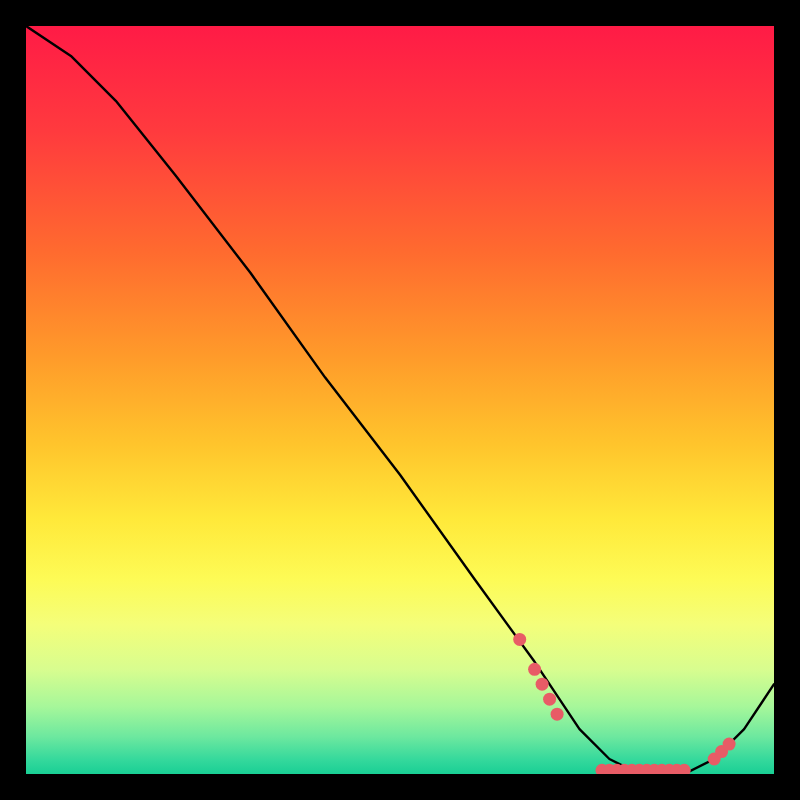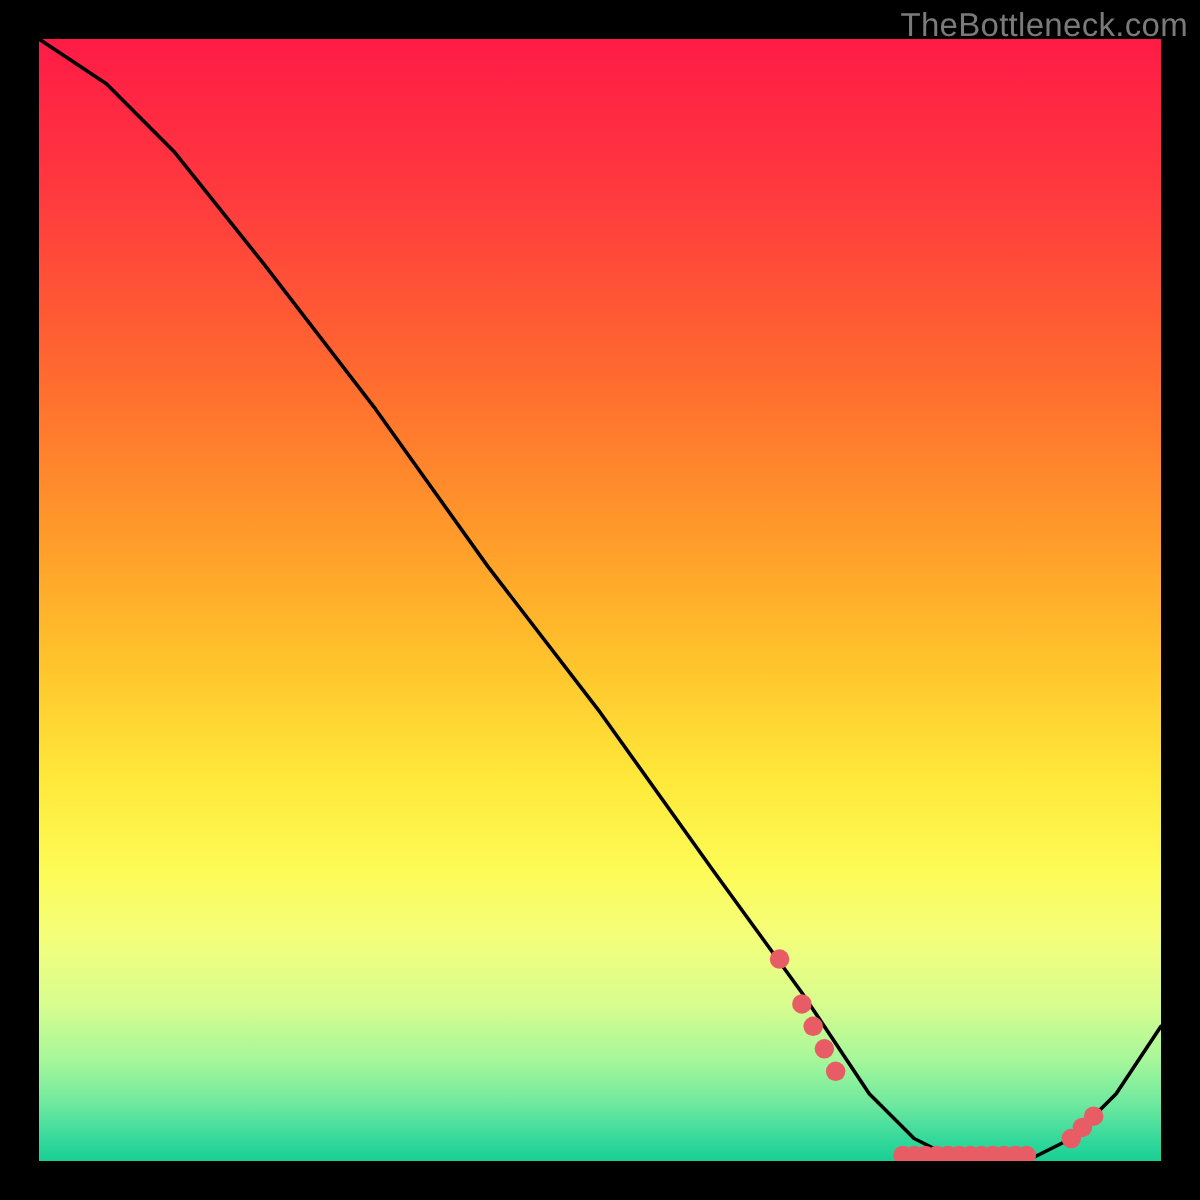--- a/index.html
+++ b/index.html
@@ -83,14 +83,13 @@
           <circle cx="635.8" cy="744.3" r="6.5" fill="#e85c66"></circle>
           <circle cx="643.3" cy="744.3" r="6.5" fill="#e85c66"></circle>
           <circle cx="650.8" cy="744.3" r="6.5" fill="#e85c66"></circle>
           <circle cx="658.2" cy="744.3" r="6.5" fill="#e85c66"></circle>
           <circle cx="688.2" cy="733.0" r="6.5" fill="#e85c66"></circle>
           <circle cx="695.6" cy="725.6" r="6.5" fill="#e85c66"></circle>
           <circle cx="703.1" cy="718.1" r="6.5" fill="#e85c66"></circle>
         </g>
     </svg>
   </div>
-  <div class="watermark">TheBottleneck.com</div>
 </div>
 
 </body></html>

